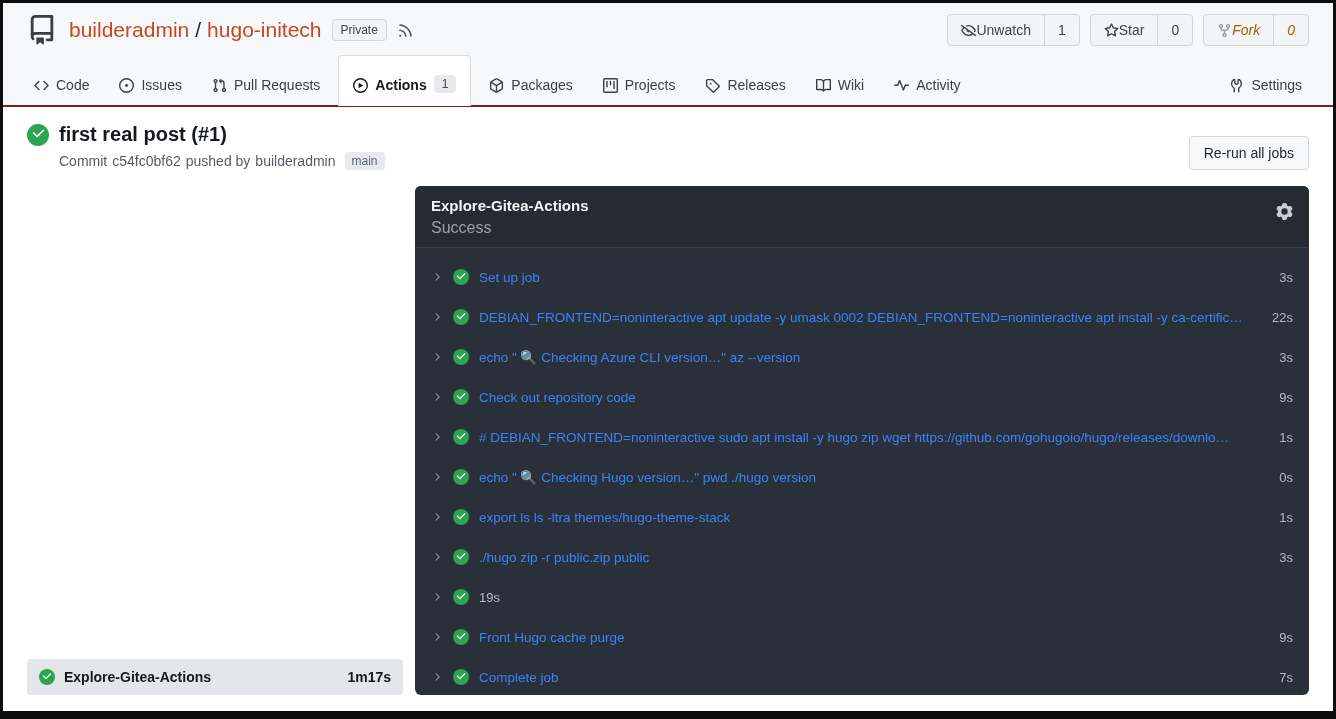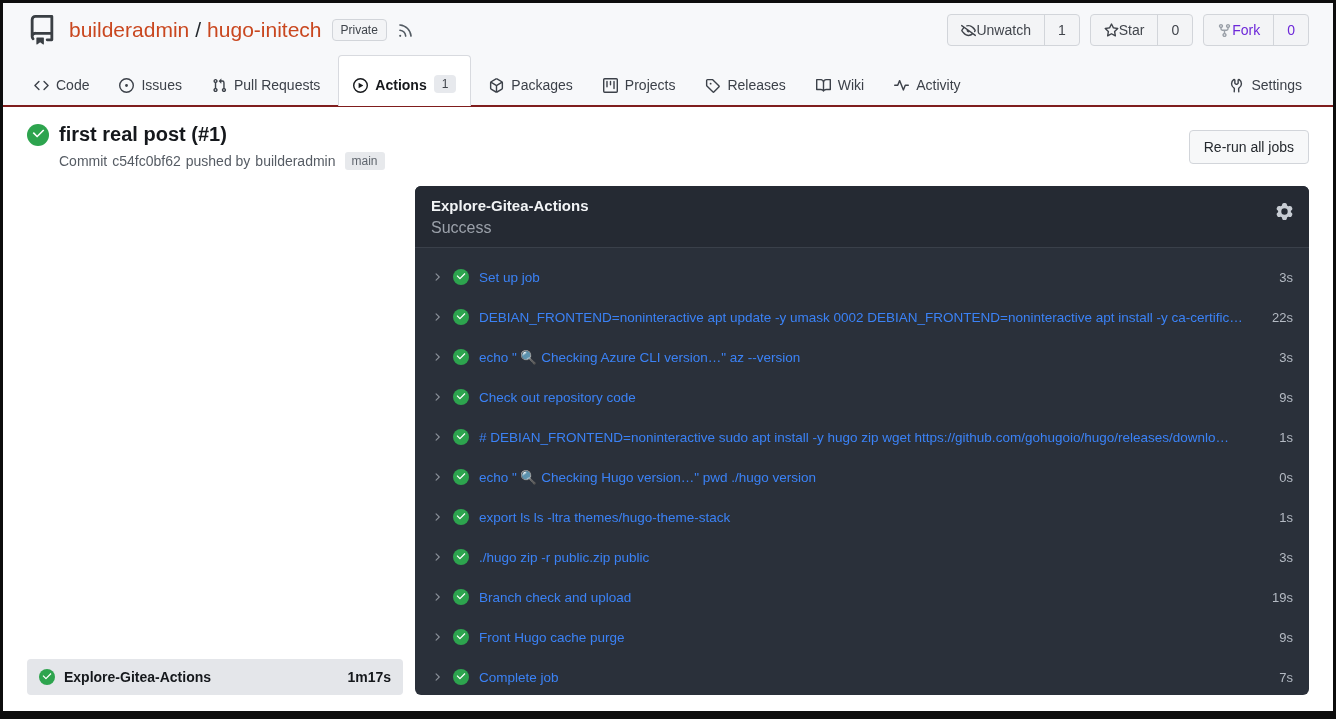--- a/index.html
+++ b/index.html
@@ -25,39 +25,39 @@
     background:#f3f4f6; border:1px solid #d2d5da; border-radius:4px;
     padding: 4px 8px; line-height: 1;
   }
   .rss { margin-left: 10px; display:flex; }
   .rss svg { width: 17px; height: 17px; fill:#525a62; }
   .header-actions { margin-left:auto; display:flex; gap: 10px; }
   .seg-btn { display:flex; align-items:stretch; border:1px solid #d2d5da; border-radius:4px; overflow:hidden; background:#f3f4f6; font-size:14px; color:#41454c; cursor:pointer; }
   .seg-main { display:flex; align-items:center; padding: 7px 13px; }
   .seg-main svg { width:15px; height:15px; fill:#41454c; }
   .seg-count { display:flex; align-items:center; padding: 7px 13px; border-left:1px solid #d2d5da; font-weight: 400; }
-  .seg-btn.disabled .seg-main, .seg-btn.disabled .seg-count { color:#6d28d9; }
+  .seg-btn.disabled .seg-main, .seg-btn.disabled .seg-count { color:#a16207;font-style:italic; }
   .seg-btn.disabled svg { fill:#9aa0a8; }
 
   
   .tabbar { display:flex; align-items:flex-end; padding: 0 16px; border-bottom: 2px solid #7f1d1d; background:#f7f8fa; }
   .tab { display:flex; align-items:center; gap:7px; padding: 11px 12px 12px; font-size:14px; color:#3c4149; cursor:pointer; margin: 0 3px; }
   .tab svg { width:15px; height:15px; fill:#3c4149; }
   .tab.active {
     background:#fff; border:1px solid #d8dadf; border-bottom:none;
     border-radius: 4px 4px 0 0; font-weight: bold; color:#17191c;
     margin-bottom: -1px; padding: 19px 14px 13px; align-items: flex-end;
   }
   .tab.active svg { fill:#17191c; }
   .tab-count { background:#e7e9ed; border-radius:4px; padding: 3px 8px; font-size:12px; font-weight:400; color:#41454c; line-height:1; }
   .tab-spacer { flex: 1; }
 
   
   .main { padding: 16px 24px 0; background:#fff; }
-  .run-head { display:flex; align-items:center; }
+  .run-head { display:flex; align-items:flex-end; }
   .run-title-block { display:flex; align-items:center; gap: 10px; }
   .check { border-radius:50%; background:#2da44e; display:inline-flex; align-items:center; justify-content:center; flex:none; }
   .check svg { fill:#fff; }
   .check.lg { width:22px; height:22px; } .check.lg svg { width:13px; height:13px; }
   .check.sm { width:16px; height:16px; } .check.sm svg { width:10px; height:10px; }
   .run-title { font-size: 20px; font-weight: bold; color:#15181c; }
   .commit-line { margin: 6px 0 0 32px; font-size: 14px; color:#565c64; display:flex; align-items:center; gap: 5px; }
   .branch-badge { background:#e7e9ec; color:#60666e; font-size:12px; border-radius:3px; padding:3px 7px; line-height:1; margin-left:4px; }
   .rerun-btn { margin-left:auto; background:#f7f8f9; border:1px solid #d2d5da; border-radius:4px; padding: 8px 14px; font-size:14px; color:#25292e; cursor:pointer; font-family:inherit; }
 
@@ -384,21 +384,20 @@
             <span class="step-chevron">
                 <svg viewBox="0 0 16 16">
                   <path d="M6.22 3.22a.75.75 0 0 1 1.06 0l4.25 4.25a.75.75 0 0 1 0 1.06l-4.25 4.25a.751.751 0 0 1-1.042-.018.751.751 0 0 1-.018-1.042L9.94 8 6.22 4.28a.75.75 0 0 1 0-1.06Z"></path>
                 </svg>
               </span>
             <span class="check sm">
                 <svg viewBox="0 0 12 12">
                   <path d="M10.28 1.28 4.75 6.81 1.72 3.78.66 4.84l3.55 3.55a.75.75 0 0 0 1.06 0l6.07-6.05Z"></path>
                 </svg>
               </span>
-            <span class="step-name">Branch check and upload</span>
             <span class="step-duration">19s</span>
           </div>
 
           <div class="step-row">
             <span class="step-chevron">
                 <svg viewBox="0 0 16 16">
                   <path d="M6.22 3.22a.75.75 0 0 1 1.06 0l4.25 4.25a.75.75 0 0 1 0 1.06l-4.25 4.25a.751.751 0 0 1-1.042-.018.751.751 0 0 1-.018-1.042L9.94 8 6.22 4.28a.75.75 0 0 1 0-1.06Z"></path>
                 </svg>
               </span>
             <span class="check sm">

